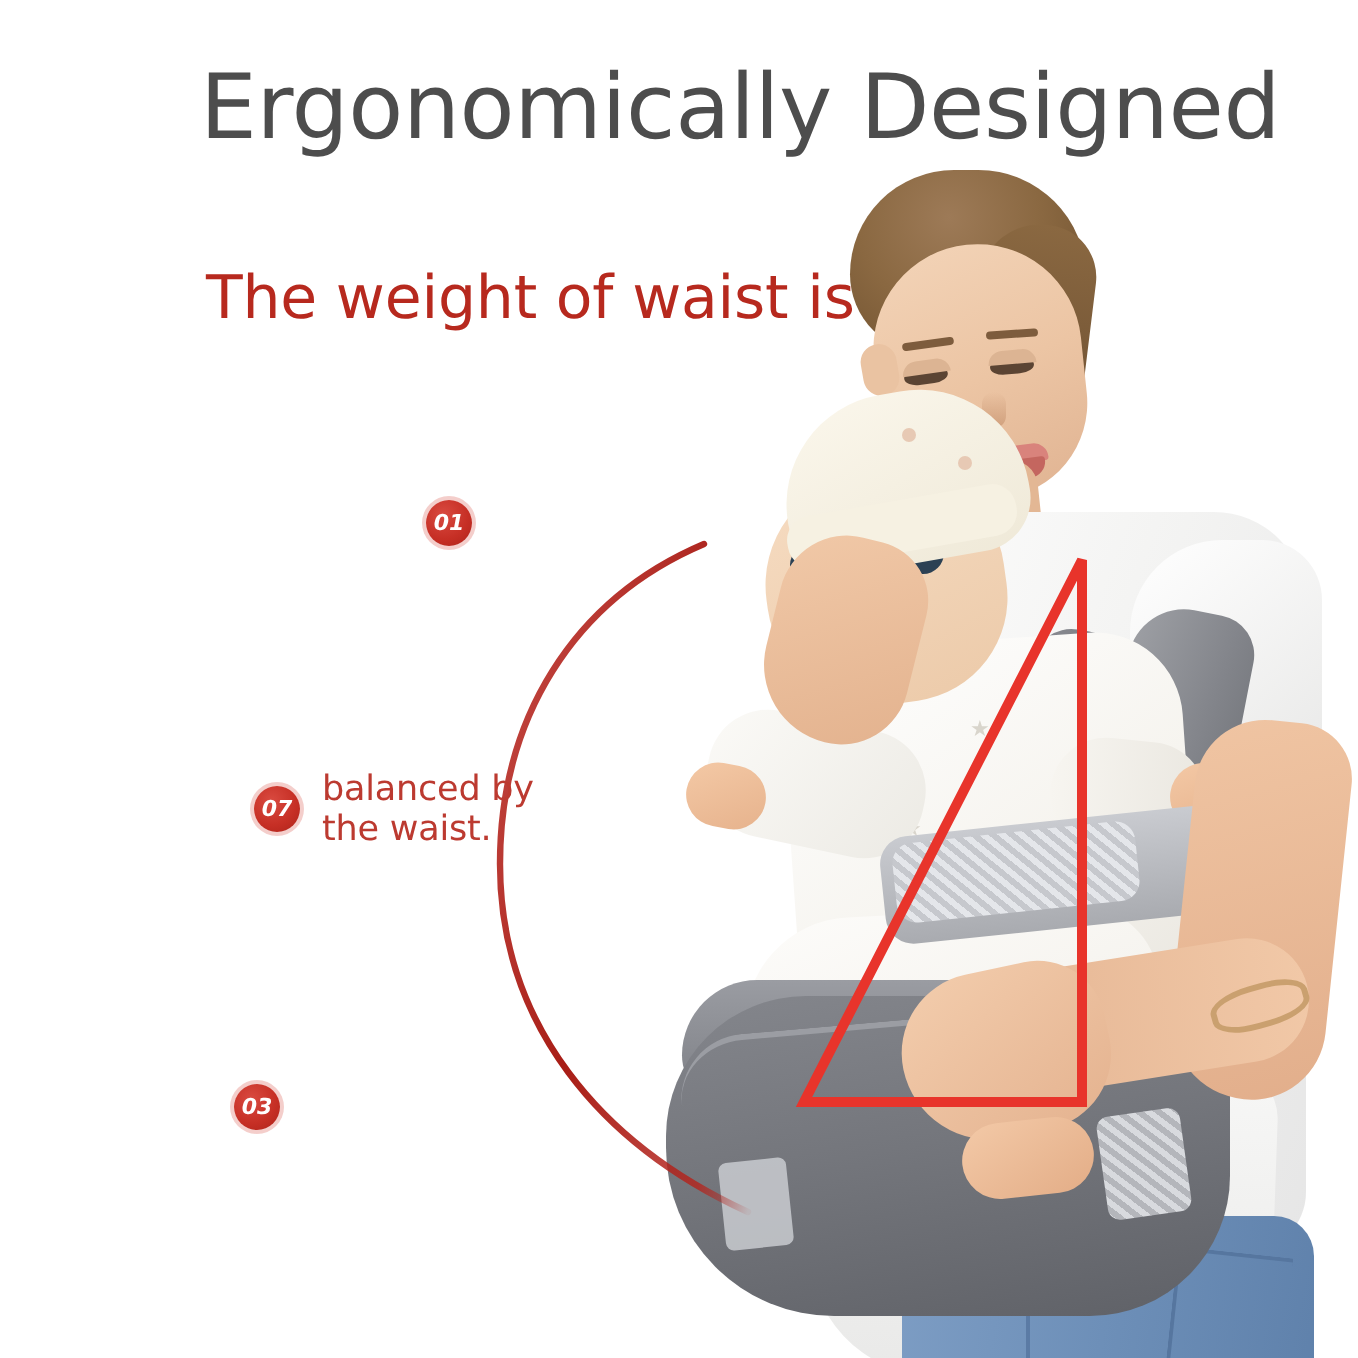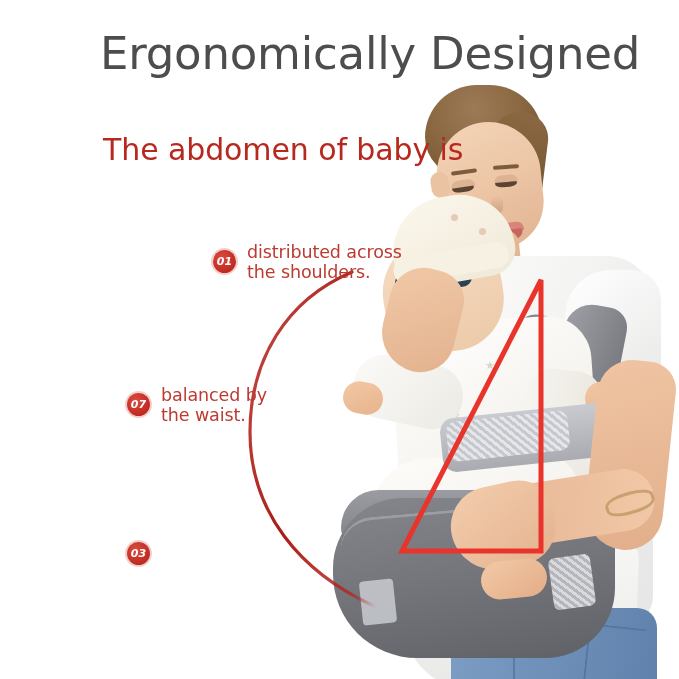--- a/index.html
+++ b/index.html
@@ -226,21 +226,21 @@
     font-family:"DejaVu Sans","Liberation Sans",sans-serif;
   }
   .ctext{
     margin-left:11px;color:#bc3a30;
     font-family:"DejaVu Sans","Liberation Sans",sans-serif;
     font-size:17.5px;line-height:19.5px;font-weight:400;white-space:pre-line;
     letter-spacing:-0.1px;
   }
   #callout-1{left:170px;top:243px;}
   #callout-2{left:84px;top:386px;}
-  #callout-3{left:84px;top:535px;gap:44px;}
+  #callout-3{left:74px;top:535px;gap:44px;}
 </style>
 </head>
 <body>
 
 <div id="stage">
 
   <div class="photo">
 
     <div class="w-hair-bun"></div>
     <div class="w-hair-back"></div>
@@ -324,26 +324,24 @@
         <stop offset="100%" stop-color="#b5231c" stop-opacity="0.05"></stop>
       </linearGradient>
     </defs>
 
     <path d="M 352,272 C 286,300 250,360 250,432 C 250,512 300,572 374,606" fill="none" stroke="url(#arcFade)" stroke-width="3.2" stroke-linecap="round"></path>
 
     <path d="M 541,280 L 541,551 L 402,551 Z" fill="none" stroke="#e8342b" stroke-width="5" stroke-linejoin="miter"></path>
   </svg>
 
   <div class="heading">Ergonomically Designed</div>
-  <div class="subheading">The abdomen of baby is</div>
+  <div class="subheading">The weight of waist is</div>
 
   <div class="callout" id="callout-1">
     <div class="badge">01</div>
-    <div class="ctext">distributed across
-the shoulders.</div>
   </div>
 
   <div class="callout" id="callout-2">
     <div class="badge">07</div>
     <div class="ctext">balanced by
 the waist.</div>
   </div>
 
   <div class="callout" id="callout-3">
     <div class="badge">03</div>

